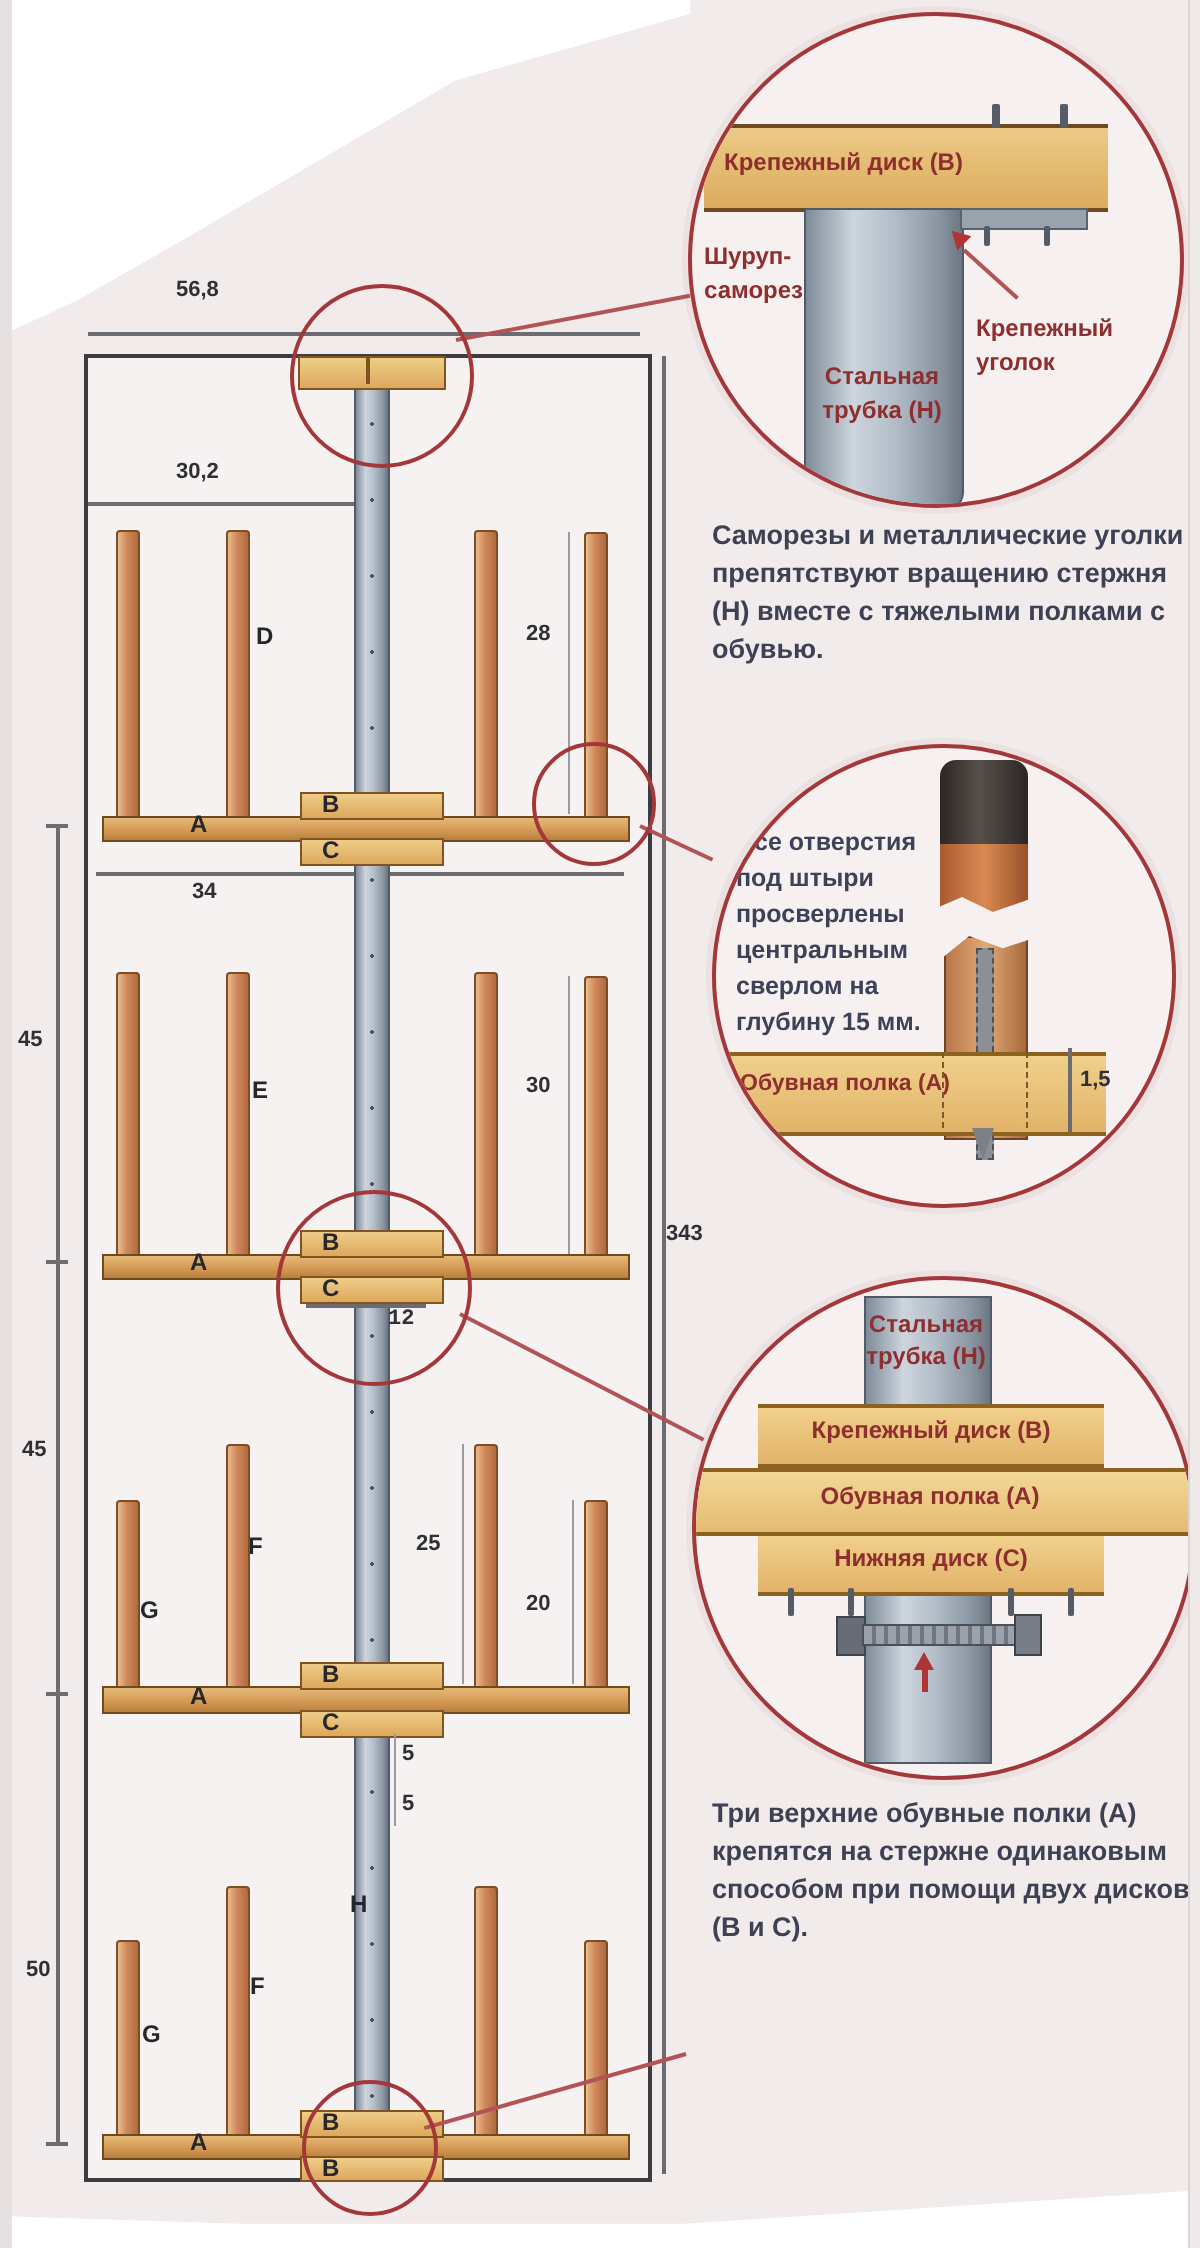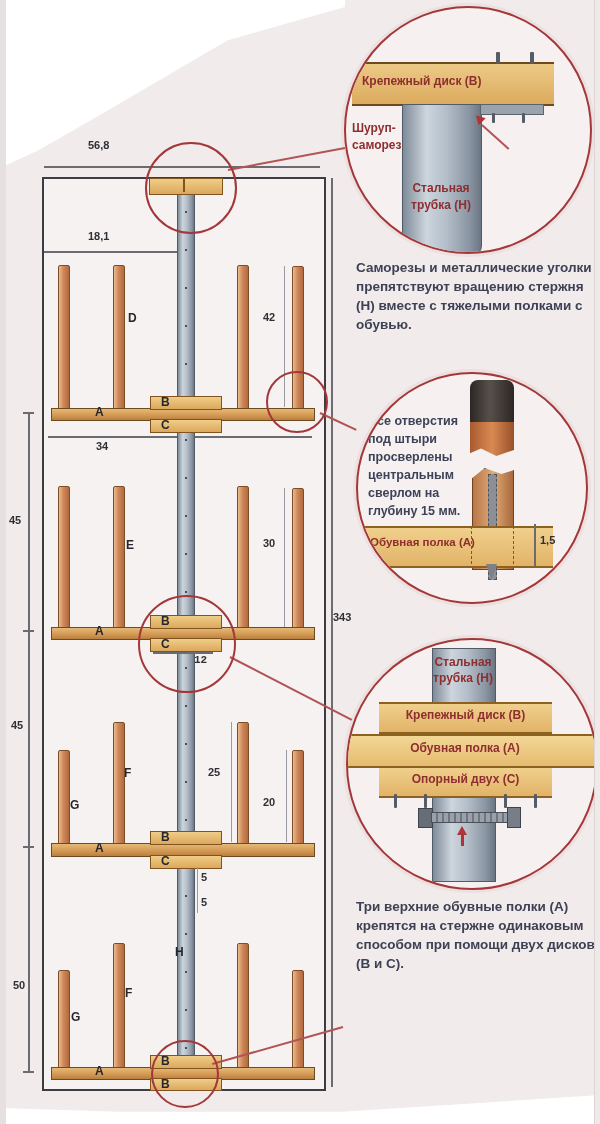--- a/index.html
+++ b/index.html
@@ -90,39 +90,39 @@
   <div class="abs part" style="left:161px;top:1054px;z-index:6;">B</div>
   <div class="abs part" style="left:95px;top:1064px;z-index:6;">A</div>
   <div class="abs part" style="left:161px;top:1077px;z-index:6;">B</div>
   <div class="abs part" style="left:125px;top:986px;">F</div>
   <div class="abs part" style="left:71px;top:1010px;">G</div>
 
   <div class="abs dline" style="left:44px;top:166px;width:276px;height:1.5px;"></div>
   <div class="abs dim" style="left:88px;top:139px;">56,8</div>
 
   <div class="abs dline" style="left:44px;top:251px;width:140px;height:1.5px;"></div>
-  <div class="abs dim" style="left:88px;top:230px;">18,1</div>
+  <div class="abs dim" style="left:88px;top:230px;">30,2</div>
 
   <div class="abs dline" style="left:48px;top:436px;width:264px;height:1.5px;"></div>
   <div class="abs dim" style="left:96px;top:440px;">34</div>
 
   <div class="abs dline" style="left:28px;top:412px;width:1.5px;height:661px;"></div>
   <div class="abs dline" style="left:23px;top:412px;width:11px;height:1.5px;"></div>
   <div class="abs dline" style="left:23px;top:630px;width:11px;height:1.5px;"></div>
   <div class="abs dline" style="left:23px;top:846px;width:11px;height:1.5px;"></div>
   <div class="abs dline" style="left:23px;top:1071px;width:11px;height:1.5px;"></div>
   <div class="abs dim" style="left:9px;top:514px;">45</div>
   <div class="abs dim" style="left:11px;top:719px;">45</div>
   <div class="abs dim" style="left:13px;top:979px;">50</div>
 
   <div class="abs dline" style="left:331px;top:178px;width:1.5px;height:909px;"></div>
   <div class="abs dim" style="left:333px;top:611px;">343</div>
 
   <div class="abs dline-l" style="left:284px;top:266px;width:1px;height:141px;"></div>
-  <div class="abs dim" style="left:263px;top:311px;">42</div>
+  <div class="abs dim" style="left:263px;top:311px;">28</div>
   <div class="abs dline-l" style="left:284px;top:488px;width:1px;height:139px;"></div>
   <div class="abs dim" style="left:263px;top:537px;">30</div>
   <div class="abs dline-l" style="left:231px;top:722px;width:1px;height:120px;"></div>
   <div class="abs dim" style="left:208px;top:766px;">25</div>
   <div class="abs dline-l" style="left:286px;top:750px;width:1px;height:92px;"></div>
   <div class="abs dim" style="left:263px;top:796px;">20</div>
 
   <div class="abs dline" style="left:153px;top:652px;width:60px;height:1.5px;z-index:6;"></div>
   <div class="abs dim" style="left:194px;top:654px;z-index:6;font-family:Liberation Mono, monospace;">12</div>
 
@@ -147,20 +147,21 @@
     <div class="abs screwmark" style="left:184px;top:44px;width:4px;height:12px;"></div>
     <div class="abs maroon" style="left:16px;top:66px;font-size:12px;">Крепежный диск (B)</div>
 
     <div class="abs pole" style="left:56px;top:96px;width:78px;height:150px;border-radius:0 0 10px 10px;"></div>
 
     <div class="abs" style="left:134px;top:96px;width:62px;height:9px;background:#9aa3ad;border:1px solid #5a626c;"></div>
     <div class="abs screwmark" style="left:146px;top:105px;width:3px;height:10px;"></div>
     <div class="abs screwmark" style="left:176px;top:105px;width:3px;height:10px;"></div>
 
     <div class="abs maroon" style="left:6px;top:112px;width:58px;font-size:12px;line-height:17px;">Шуруп-саморез</div>
+    <div class="abs maroon" style="left:142px;top:148px;width:92px;font-size:12px;line-height:17px;">Крепежный уголок</div>
     <div class="abs maroon" style="left:60px;top:172px;width:70px;font-size:12px;line-height:17px;text-align:center;">Стальная трубка (H)</div>
 
     <div class="leader" style="left:136px;top:116px;width:36px;transform:rotate(42deg);"></div>
     <div class="arrow-red" style="left:128px;top:106px;transform:rotate(-45deg);"></div>
   </div>
 
   <div class="abs note" style="left:356px;top:258px;width:238px;z-index:5;">Саморезы и металлические уголки препятствуют вращению стержня (H) вместе с тяжелыми полками с обувью.</div>
 
   <div class="abs bigcircle" style="left:356px;top:372px;width:228px;height:228px;z-index:8;">
     <div class="abs" style="left:10px;top:38px;width:116px;font-size:12.5px;line-height:18px;font-weight:bold;color:#3d4258;">Все отверстия под штыри просверлены центральным сверлом на глубину 15 мм.</div>
@@ -183,21 +184,21 @@
 
   <div class="abs bigcircle" style="left:346px;top:638px;width:248px;height:248px;z-index:8;">
     <div class="abs pole" style="left:84px;top:8px;width:62px;height:232px;"></div>
     <div class="abs maroon" style="left:75px;top:14px;width:80px;font-size:12px;line-height:16px;text-align:center;z-index:2;">Стальная трубка (H)</div>
 
     <div class="abs band" style="left:31px;top:62px;width:173px;height:28px;z-index:2;"></div>
     <div class="abs maroon" style="left:31px;top:68px;width:173px;font-size:12px;text-align:center;z-index:3;">Крепежный диск (B)</div>
     <div class="abs band" style="left:-6px;top:94px;width:260px;height:30px;background:linear-gradient(180deg,#f2d796,#e6bb70);z-index:2;"></div>
     <div class="abs maroon" style="left:24px;top:101px;width:186px;font-size:12px;text-align:center;z-index:3;">Обувная полка (A)</div>
     <div class="abs band" style="left:31px;top:126px;width:173px;height:28px;z-index:2;"></div>
-    <div class="abs maroon" style="left:31px;top:132px;width:173px;font-size:12px;text-align:center;z-index:3;">Опорный двух (C)</div>
+    <div class="abs maroon" style="left:31px;top:132px;width:173px;font-size:12px;text-align:center;z-index:3;">Нижняя диск (C)</div>
 
     <div class="abs screwmark" style="left:46px;top:154px;width:3px;height:14px;z-index:2;"></div>
     <div class="abs screwmark" style="left:76px;top:154px;width:3px;height:14px;z-index:2;"></div>
     <div class="abs screwmark" style="left:156px;top:154px;width:3px;height:14px;z-index:2;"></div>
     <div class="abs screwmark" style="left:186px;top:154px;width:3px;height:14px;z-index:2;"></div>
 
     <div class="abs" style="left:70px;top:168px;width:13px;height:18px;background:#666d77;border:1px solid #3e444c;z-index:3;"></div>
     <div class="abs" style="left:83px;top:172px;width:76px;height:9px;background:repeating-linear-gradient(90deg,#9aa1ab 0 4px,#6f767f 4px 6px);border:1px solid #4a5058;z-index:3;"></div>
     <div class="abs" style="left:159px;top:167px;width:12px;height:19px;background:#777e88;border:1px solid #3e444c;z-index:3;"></div>
 

